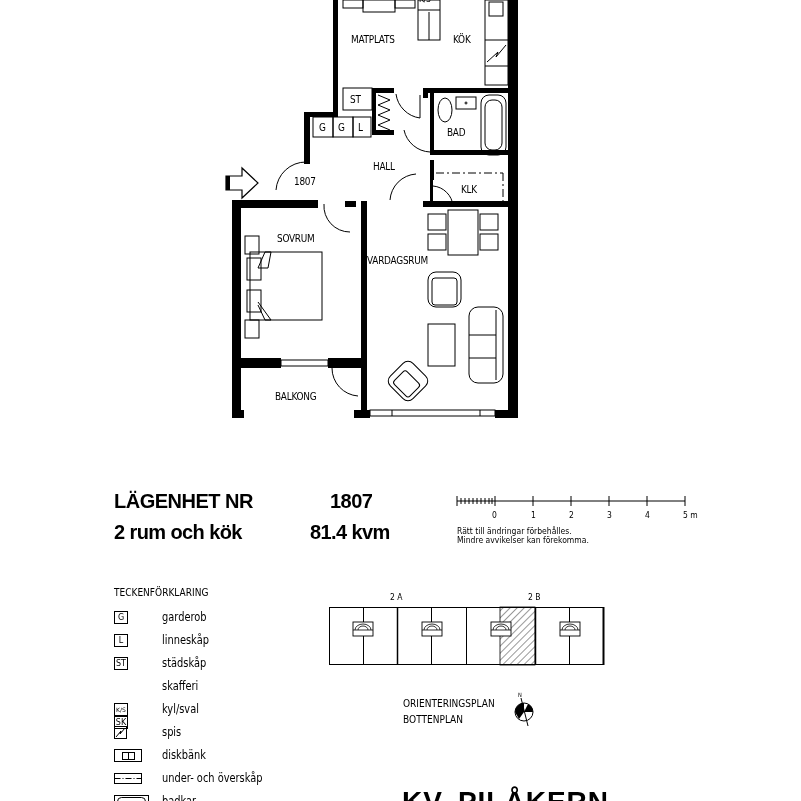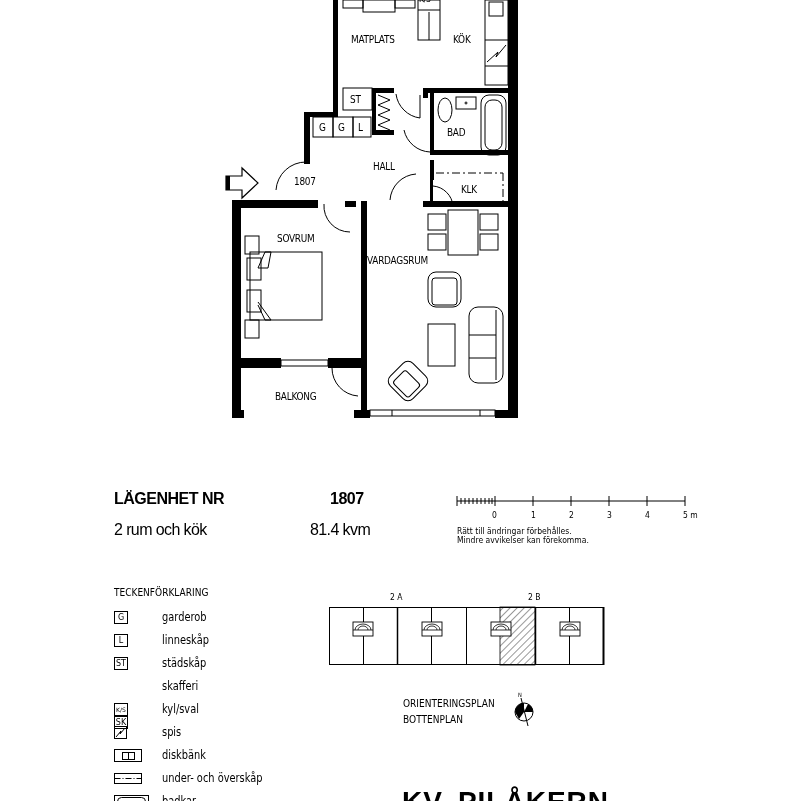--- a/index.html
+++ b/index.html
@@ -1,21 +1,21 @@
 <!DOCTYPE html>
 <html><head>
 <meta charset="utf-8">
 <style>
   html, body { margin:0; padding:0; background:#ffffff; }
   body { width:801px; height:801px; position:relative; overflow:hidden; font-family:"DejaVu Sans Condensed","DejaVu Sans", sans-serif; color:#000; }
   .abs { position:absolute; }
   .plan-label { position:absolute; font-family:"DejaVu Sans", sans-serif; font-size:10.5px; letter-spacing:-0.3px; transform:scaleX(0.85); transform-origin:left top; white-space:nowrap; }
   svg { position:absolute; left:0; top:0; }
-  .title-big { position:absolute; font-family:"Liberation Sans", sans-serif; font-weight:bold; font-size:16px; letter-spacing:-0.5px; }
-  .title-mid { position:absolute; font-family:"Liberation Sans", sans-serif; font-weight:normal; font-size:16px; letter-spacing:-0.6px; }
+  .title-big { position:absolute; font-family:"Liberation Sans", sans-serif; font-weight:bold; font-size:20px; letter-spacing:-0.5px; }
+  .title-mid { position:absolute; font-family:"Liberation Sans", sans-serif; font-weight:bold; font-size:20px; letter-spacing:-0.6px; }
   .small { position:absolute; font-family:"DejaVu Sans", sans-serif; font-size:9px; transform:scaleX(0.85); transform-origin:left top; white-space:nowrap; line-height:10px; }
   .legend-title { position:absolute; font-family:"DejaVu Sans", sans-serif; font-size:11px; transform:scaleX(0.82); transform-origin:left top; white-space:nowrap; }
   .legend-row { position:absolute; left:114px; height:16px; width:260px; }
   .legend-text { position:absolute; left:48px; top:0; font-family:"DejaVu Sans", sans-serif; font-size:12px; transform:scaleX(0.82); transform-origin:left top; white-space:nowrap; }
   .legend-sym { position:absolute; left:0; top:1px; border:1px solid #000; font-size:8px; font-family:"DejaVu Sans", sans-serif; text-align:center; line-height:11px; height:11px; box-sizing:content-box; }
   .kv { position:absolute; font-family:"Liberation Sans", sans-serif; font-size:28px; font-weight:bold; letter-spacing:1px; }
 </style>
 </head>
 <body>
 

